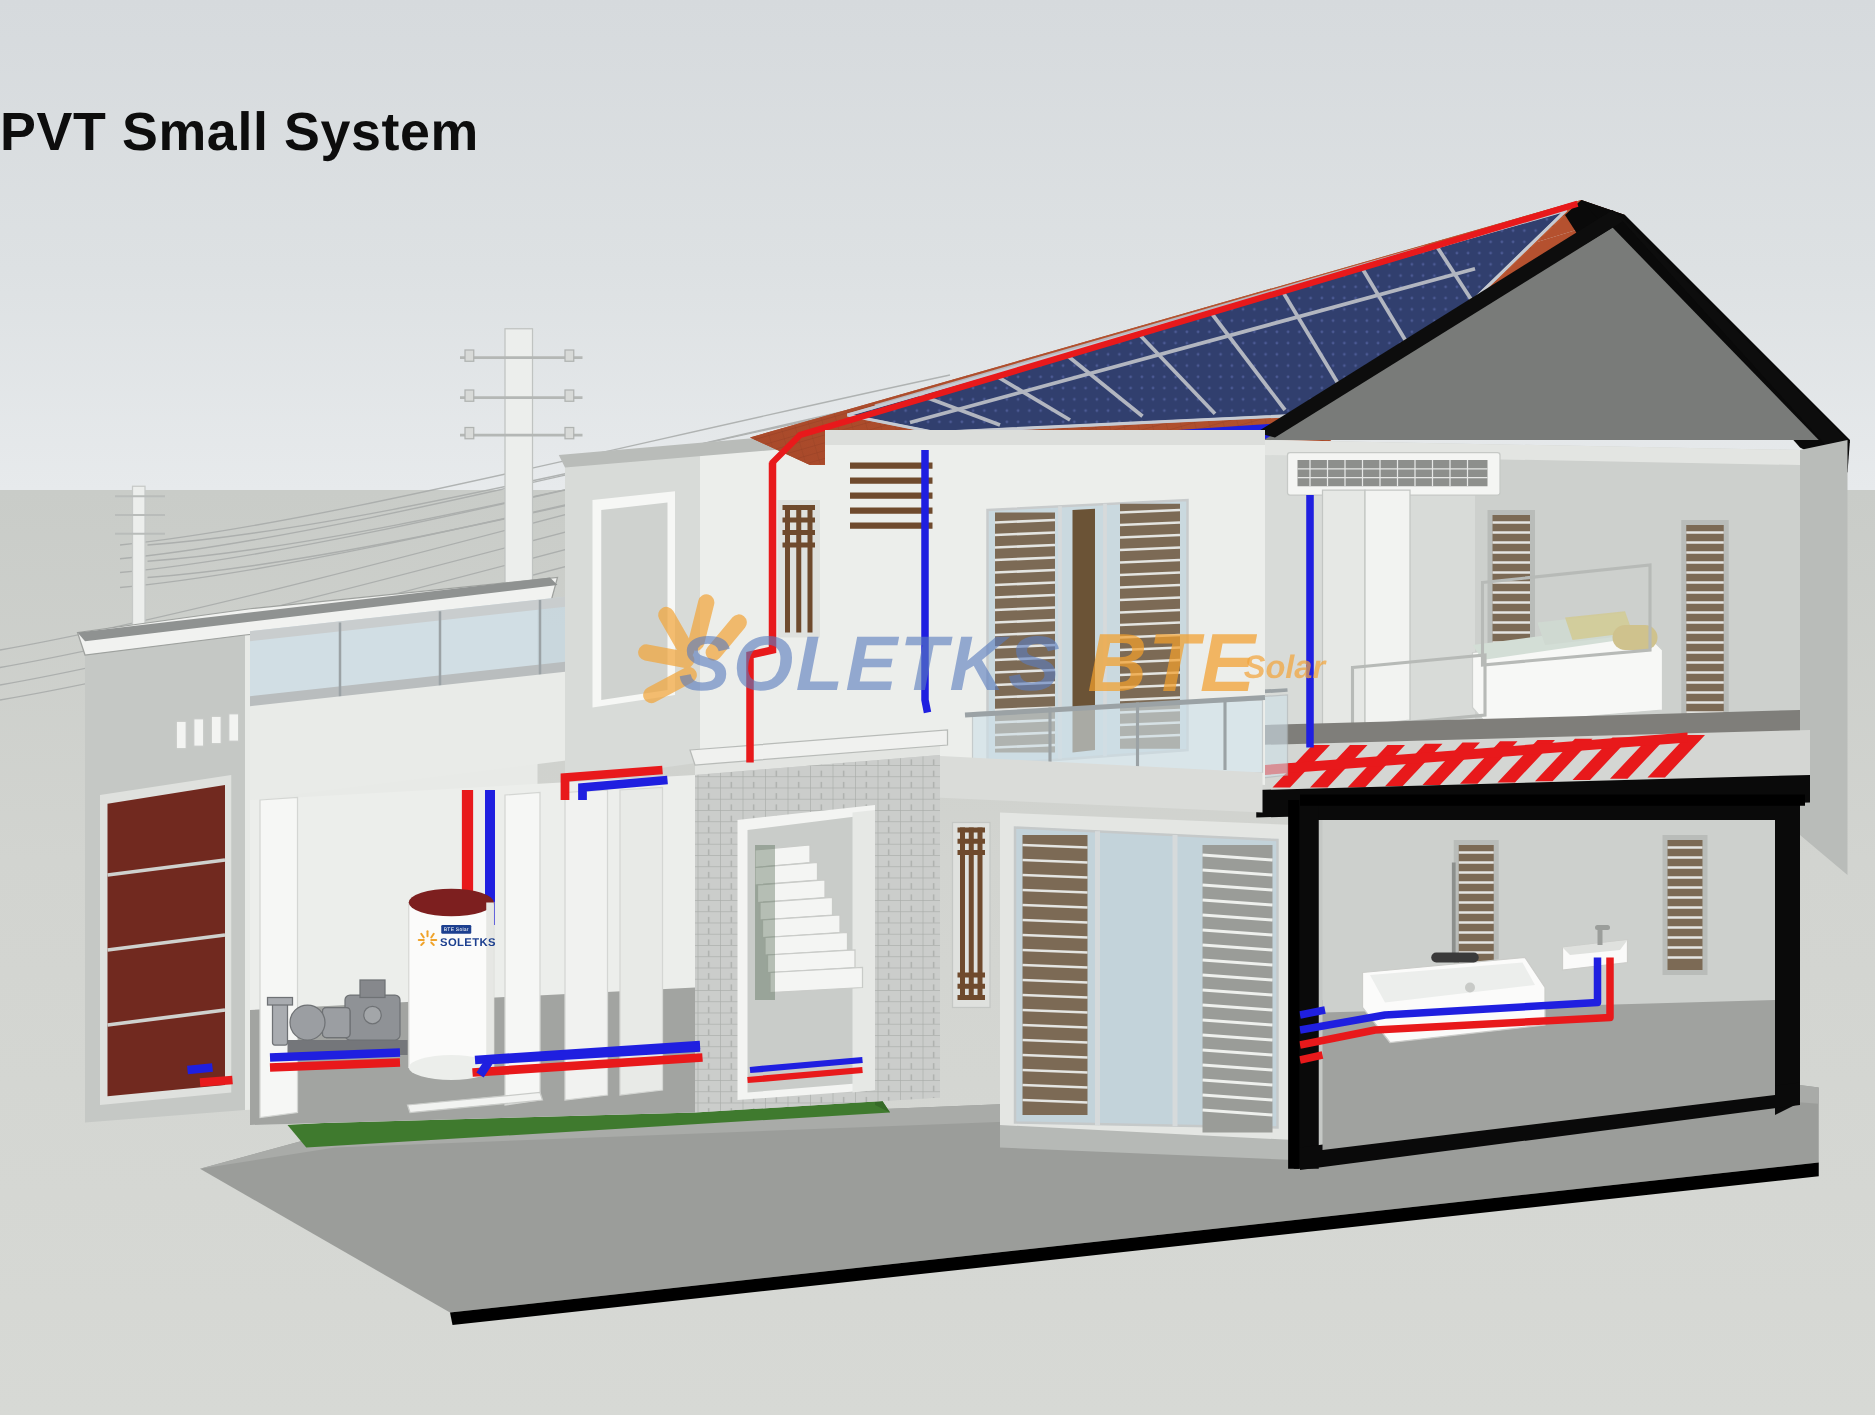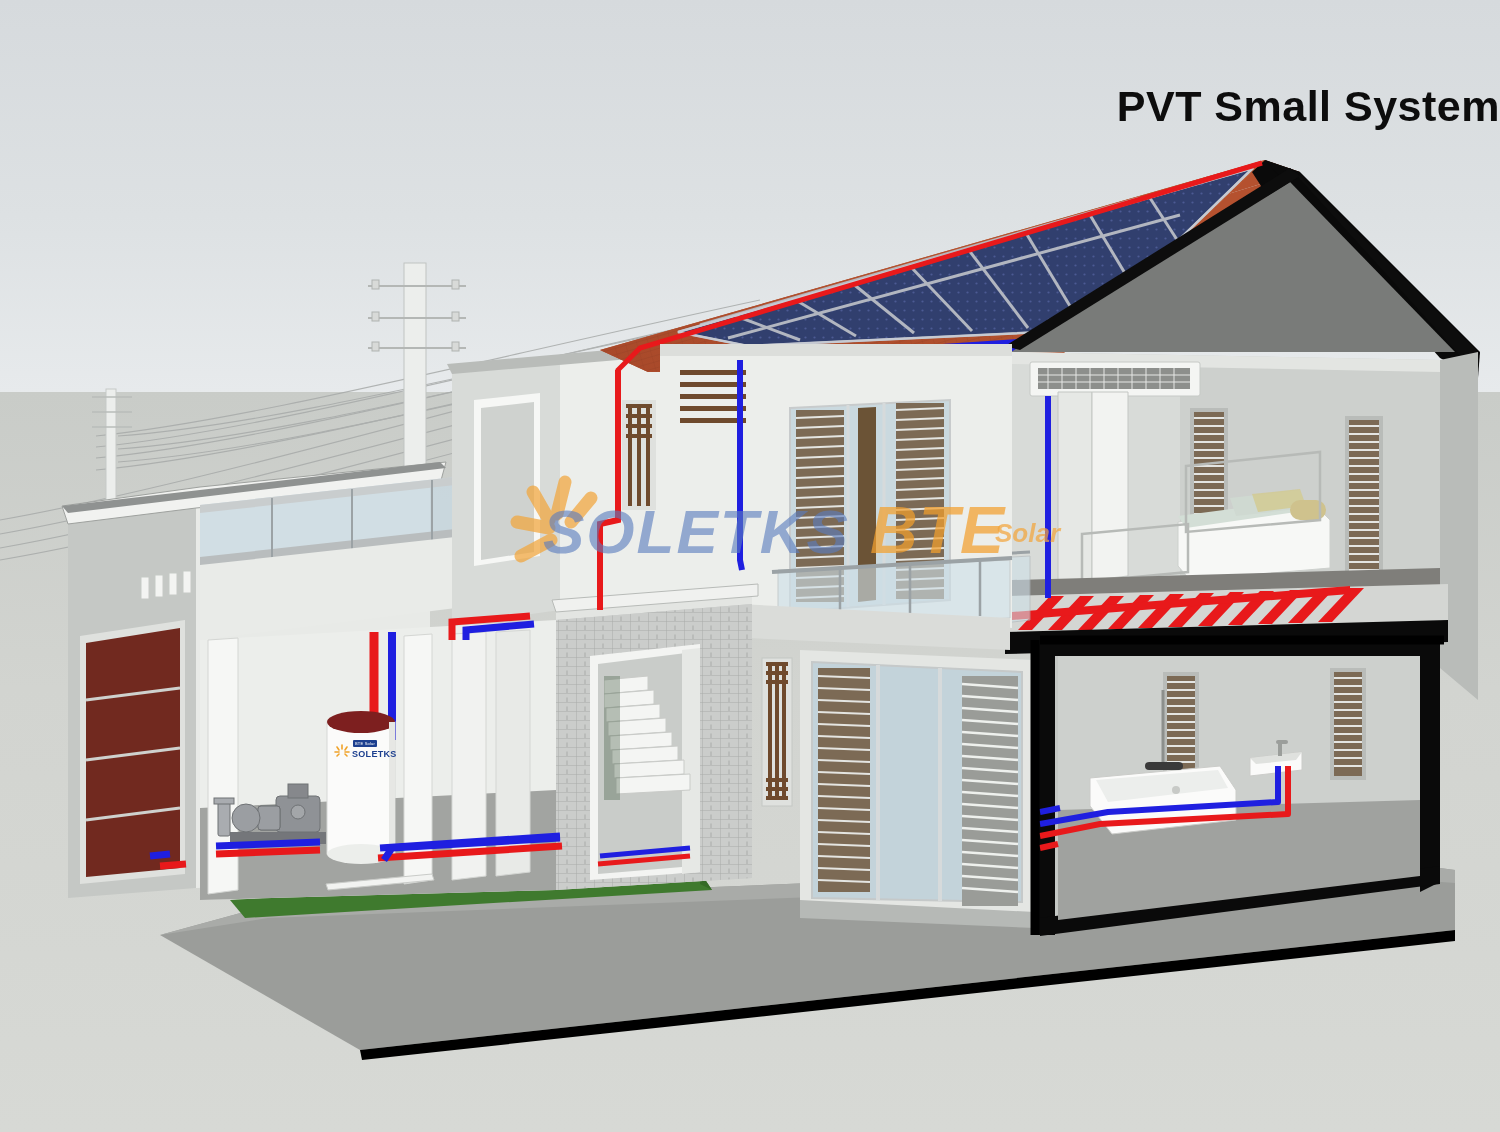--- a/index.html
+++ b/index.html
@@ -16,21 +16,21 @@
     position:absolute; left:0; top:0; width:1500px; height:392px;
     background:linear-gradient(180deg,#d6dadd 0%,#dde1e3 55%,#e7eaec 100%);
   }
   .ground-plane{
     position:absolute; left:0; top:392px; width:1500px; height:740px;
     background:linear-gradient(180deg,#c9ccc8 0%,#d2d4d0 40%,#d7d9d5 100%);
   }
 
   
   .title{
-    position:absolute; left:0; top:82px; width:1500px; text-align:right;
+    position:absolute; left:0; top:82px; width:1500px; text-align:left;
     font-size:43px; font-weight:bold; color:#0d0d0d; letter-spacing:.5px;
     z-index:60;
   }
 
   
   .polewrap{ position:absolute; left:0; top:0; width:1500px; height:1132px; z-index:5;}
 
   
   .piece{ position:absolute; }
 

